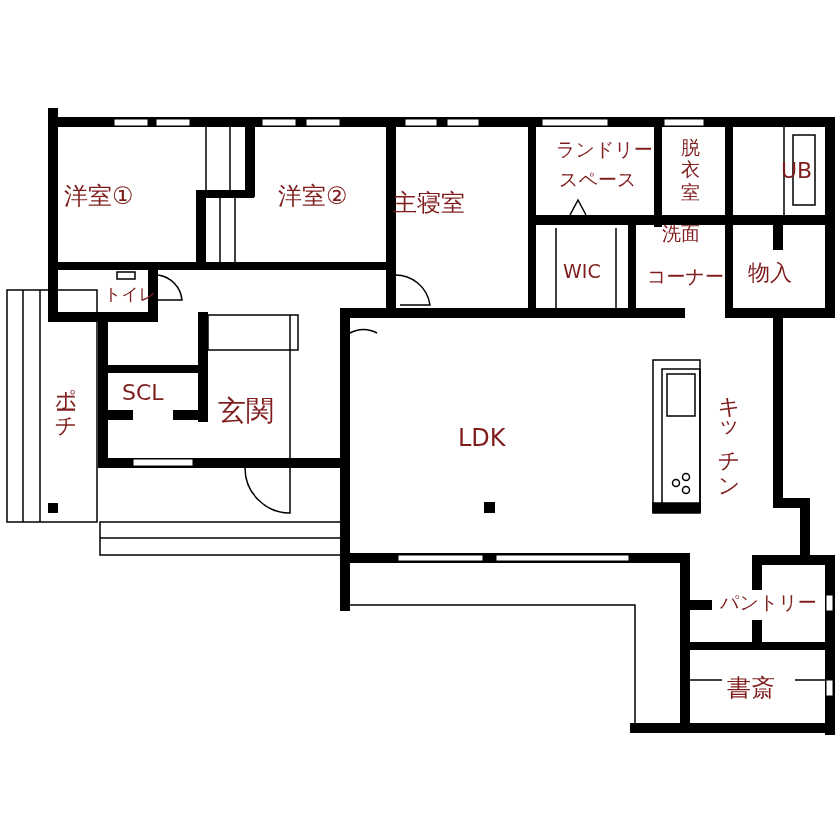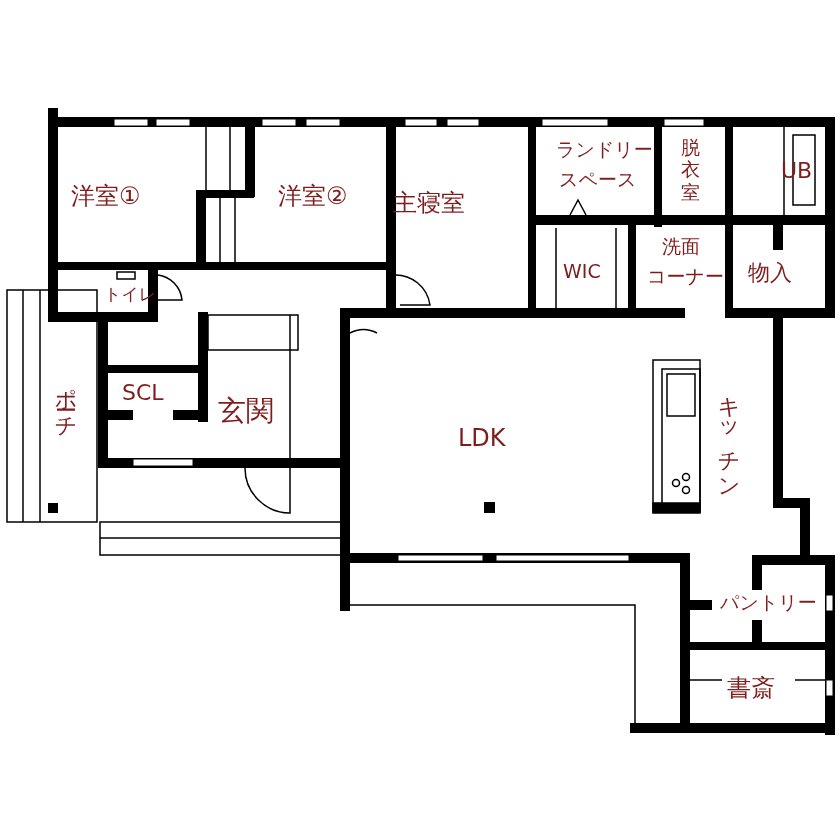--- a/index.html
+++ b/index.html
@@ -136,31 +136,31 @@
     <polyline points="570,215 578,200 586,215"></polyline>
 
     <line x1="556" y1="228" x2="556" y2="308"></line>
     <line x1="616" y1="228" x2="616" y2="308"></line>
 
     <line x1="690" y1="680" x2="722" y2="680"></line>
     <line x1="795" y1="680" x2="825" y2="680"></line>
   </g>
 </svg>
 
-<div class="lbl" style="left:71px;top:184px;font-size:24px;">洋室①</div>
+<div class="lbl" style="left:64px;top:184px;font-size:24px;">洋室①</div>
 <div class="lbl" style="left:278px;top:184px;font-size:24px;">洋室②</div>
 <div class="lbl" style="left:393px;top:191px;font-size:24px;">主寝室</div>
 <div class="lbl" style="left:556px;top:140px;font-size:19px;">ランドリー</div>
 <div class="lbl" style="left:559px;top:170px;font-size:19px;">スペース</div>
 <div class="lbl" style="left:681px;top:138px;font-size:19px;">脱</div>
 <div class="lbl" style="left:681px;top:160px;font-size:19px;">衣</div>
 <div class="lbl" style="left:681px;top:183px;font-size:19px;">室</div>
 <div class="lbl" style="left:738px;top:160px;font-size:22px;margin-left:43px;">UB</div>
 <div class="lbl" style="left:563px;top:262px;font-size:19px;">WIC</div>
-<div class="lbl" style="left:662px;top:237px;font-size:19px;">洗面</div>
+<div class="lbl" style="left:662px;top:224px;font-size:19px;">洗面</div>
 <div class="lbl" style="left:647px;top:267px;font-size:19px;text-align:center;">コーナー</div>
 <div class="lbl" style="left:748px;top:262px;font-size:22px;">物入</div>
 <div class="lbl" style="left:104px;top:286px;font-size:17px;">トイレ</div>
 <div class="lbl vert" style="left:55px;top:372px;font-size:22px;">ポーチ</div>
 <div class="lbl" style="left:122px;top:382px;font-size:22px;">SCL</div>
 <div class="lbl" style="left:218px;top:397px;font-size:28px;">玄関</div>
 <div class="lbl" style="left:458px;top:426px;font-size:24px;">LDK</div>
 <div class="lbl vert" style="left:718px;top:382px;font-size:22px;">キッチン</div>
 <div class="lbl" style="left:720px;top:593px;font-size:19px;">パントリー</div>
 <div class="lbl" style="left:727px;top:676px;font-size:24px;">書斎</div>

